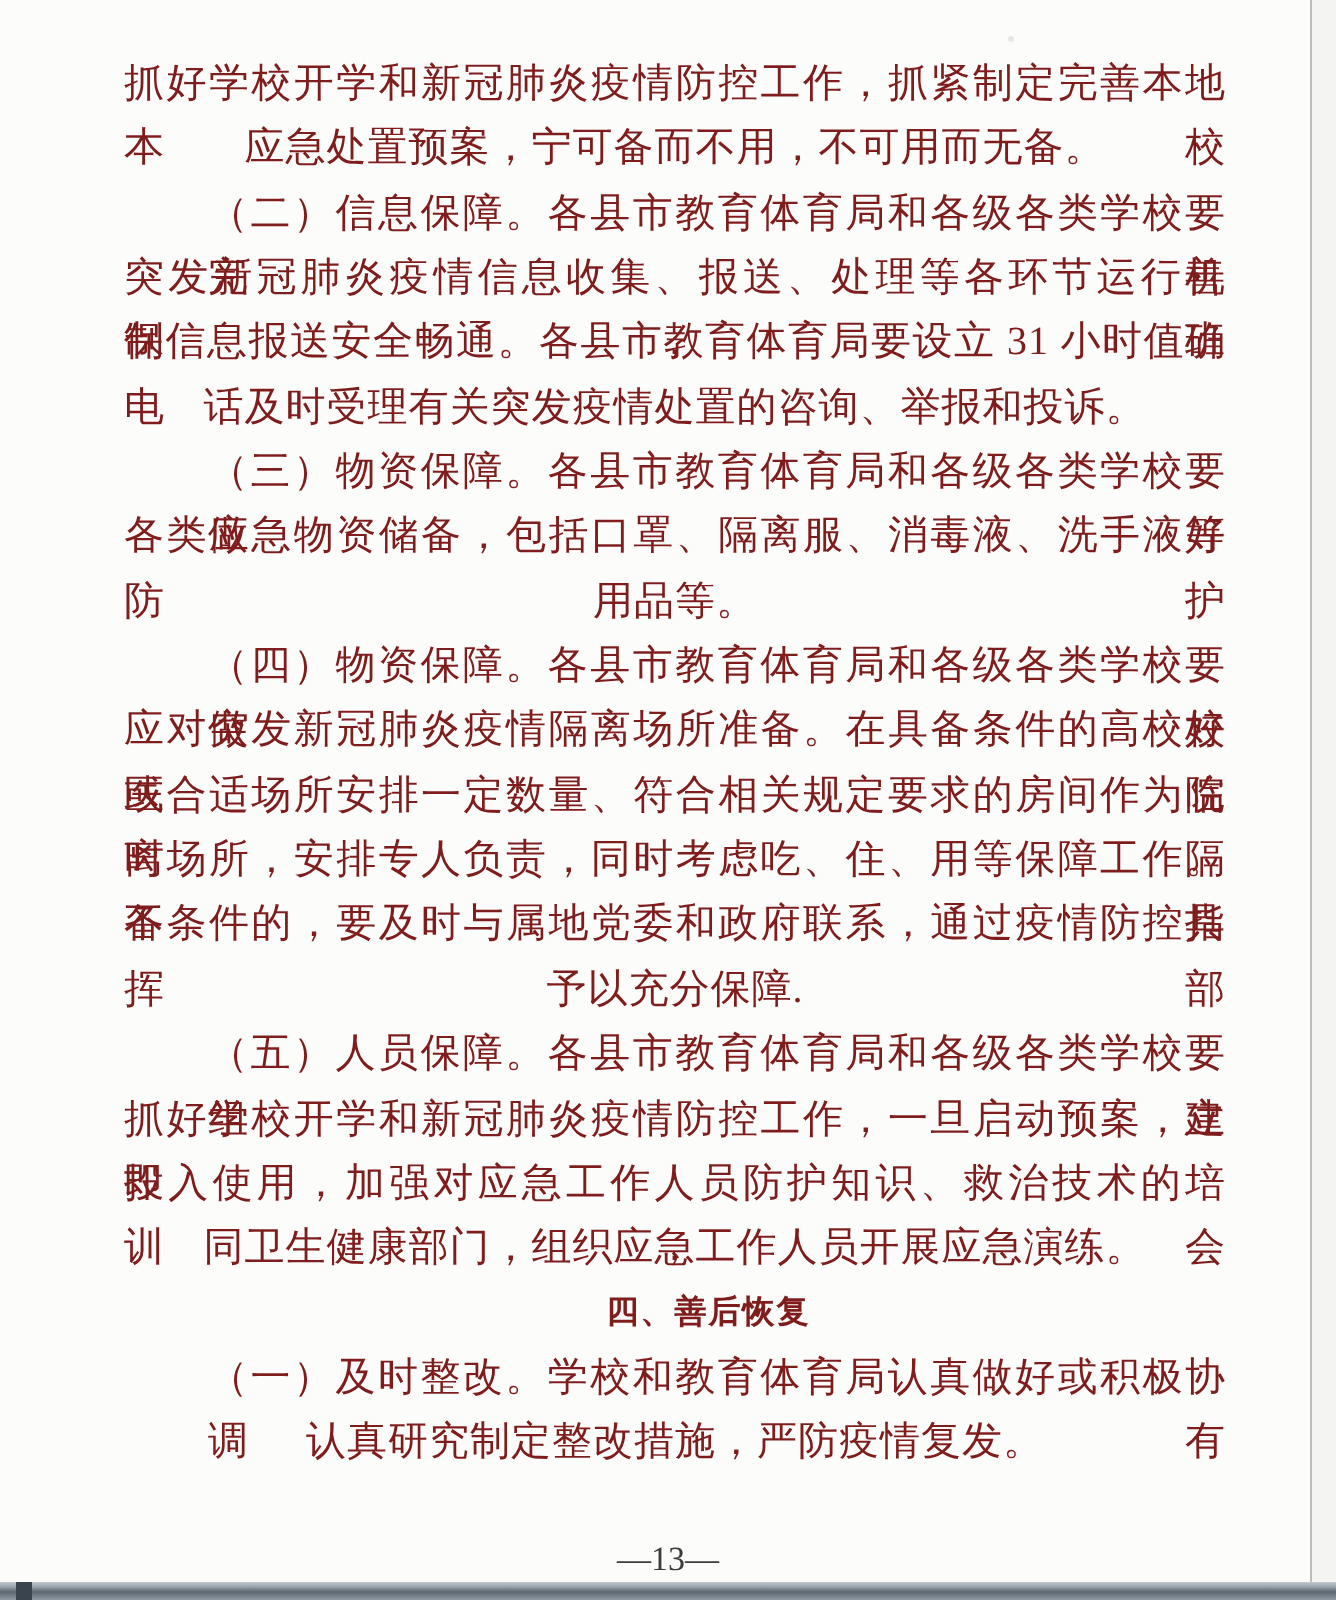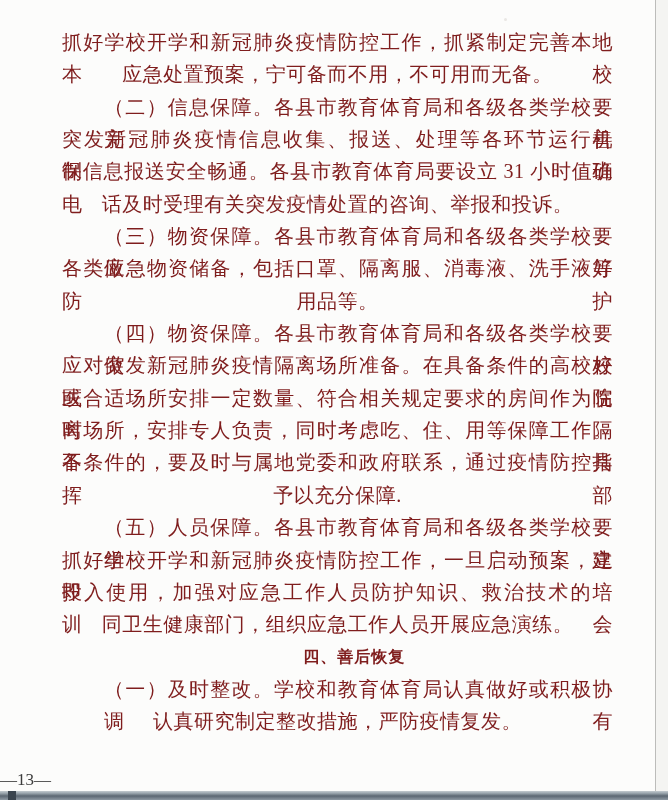--- a/index.html
+++ b/index.html
@@ -57,21 +57,21 @@
     font-weight: bold;
     letter-spacing: 1px;
     font-family: "Liberation Sans", "DejaVu Sans", sans-serif;
     font-size: 16px;
   }
   .page-footer {
     position: absolute;
     left: 0;
     top: 770px;
     width: 668px;
-    text-align: left;
+    text-align: center;
     font-size: 17px;
     color: #3c3c3c;
     letter-spacing: 0px;
     line-height: 20px;
   }
   .bottom-band {
     position: absolute;
     left: 0;
     bottom: 0;
     width: 668px;

